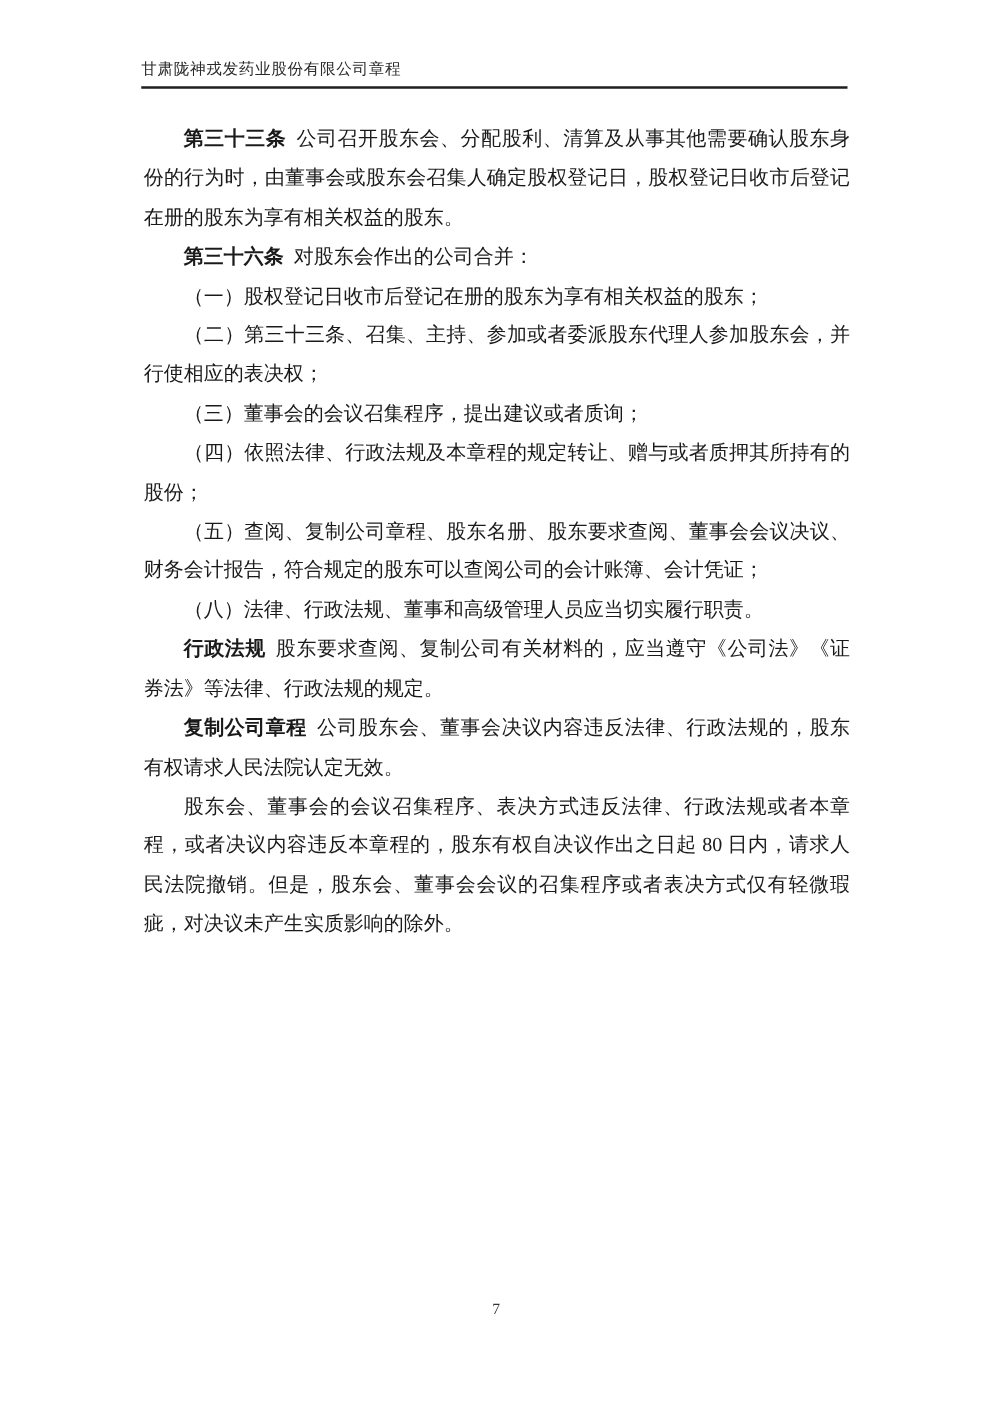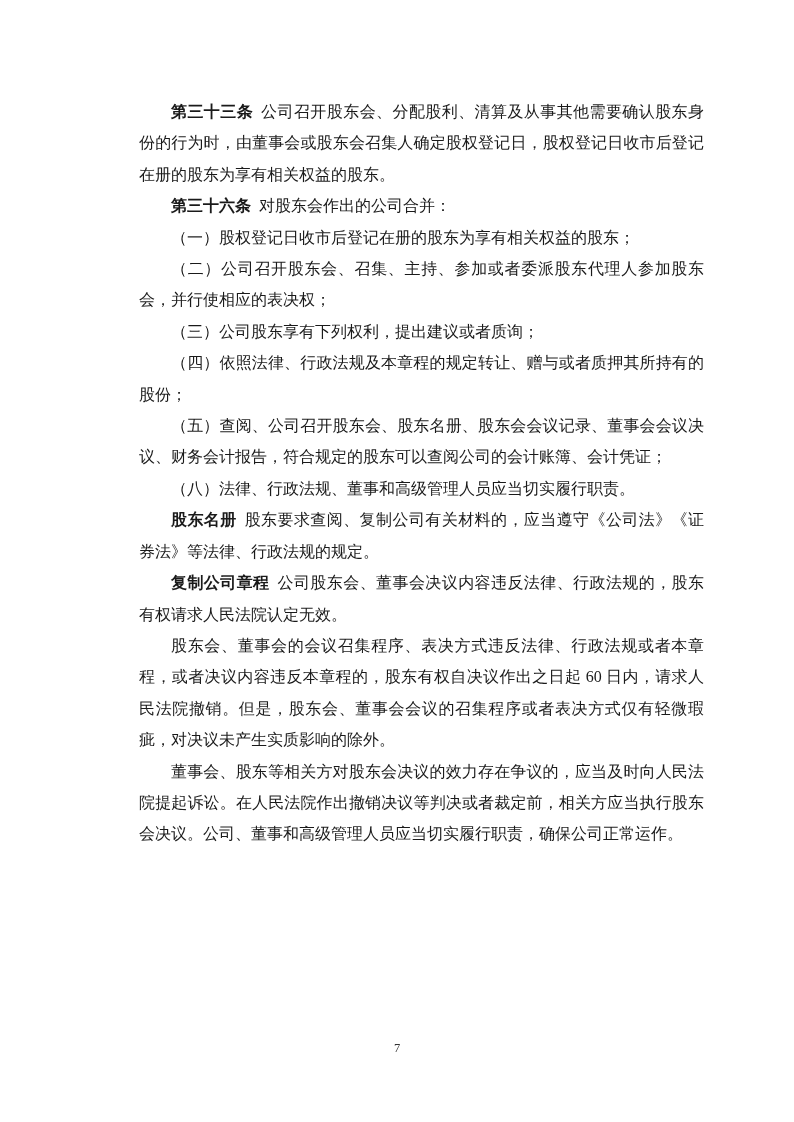--- a/index.html
+++ b/index.html
@@ -32,21 +32,20 @@
   }
   
   .body {
     position: absolute;
     left: 115px;
     width: 565px;
     top: 96px;
     font-size: 16px;
     line-height: 31.4px;
     text-align: justify;
-    margin-left: 24px;
   }
   .body p {
     margin: 0;
     padding: 0;
     text-indent: 2em;
   }
   .term {
     font-weight: bold;
   }
   .term:not(:empty) {
@@ -63,33 +62,35 @@
   .page-number {
     font-size: 12.5px;
     color: #333333;
   }
 </style>
 </head>
 <body>
 
 <div class="page">
 
+  <div class="header">
+    <div class="header-title">甘肃陇神戎发药业股份有限公司章程</div>
+  </div>
 
   <div class="body">
     <p><span class="term">第三十三条</span><span>公司召开股东会、分配股利、清算及从事其他需要确认股东身份的行为时，由董事会或股东会召集人确定股权登记日，股权登记日收市后登记在册的股东为享有相关权益的股东。</span></p>
     <p><span class="term">第三十六条</span><span>对股东会作出的公司合并：</span></p>
     <p><span class="term"></span><span>（一）股权登记日收市后登记在册的股东为享有相关权益的股东；</span></p>
-    <p><span class="term"></span><span>（二）公司召开股东会、召集、主持、参加或者委派股东代理人参加股东会，并行使相应的表决权；</span></p>
-    <p><span class="term"></span><span>（三）公司股东享有下列权利，提出建议或者质询；</span></p>
+    <p><span class="term"></span><span>（二）第三十三条、召集、主持、参加或者委派股东代理人参加股东会，并行使相应的表决权；</span></p>
+    <p><span class="term"></span><span>（三）董事会的会议召集程序，提出建议或者质询；</span></p>
     <p><span class="term"></span><span>（四）依照法律、行政法规及本章程的规定转让、赠与或者质押其所持有的股份；</span></p>
-    <p><span class="term"></span><span>（五）查阅、公司召开股东会、股东名册、股东会会议记录、董事会会议决议、财务会计报告，符合规定的股东可以查阅公司的会计账簿、会计凭证；</span></p>
+    <p><span class="term"></span><span>（五）查阅、复制公司章程、股东名册、股东要求查阅、董事会会议决议、财务会计报告，符合规定的股东可以查阅公司的会计账簿、会计凭证；</span></p>
     <p><span class="term"></span><span>（八）法律、行政法规、董事和高级管理人员应当切实履行职责。</span></p>
-    <p><span class="term">股东名册</span><span>股东要求查阅、复制公司有关材料的，应当遵守《公司法》《证券法》等法律、行政法规的规定。</span></p>
+    <p><span class="term">行政法规</span><span>股东要求查阅、复制公司有关材料的，应当遵守《公司法》《证券法》等法律、行政法规的规定。</span></p>
     <p><span class="term">复制公司章程</span><span>公司股东会、董事会决议内容违反法律、行政法规的，股东有权请求人民法院认定无效。</span></p>
-    <p><span class="term"></span><span>股东会、董事会的会议召集程序、表决方式违反法律、行政法规或者本章程，或者决议内容违反本章程的，股东有权自决议作出之日起 60 日内，请求人民法院撤销。但是，股东会、董事会会议的召集程序或者表决方式仅有轻微瑕疵，对决议未产生实质影响的除外。</span></p>
-    <p><span class="term"></span><span>董事会、股东等相关方对股东会决议的效力存在争议的，应当及时向人民法院提起诉讼。在人民法院作出撤销决议等判决或者裁定前，相关方应当执行股东会决议。公司、董事和高级管理人员应当切实履行职责，确保公司正常运作。</span></p>
+    <p><span class="term"></span><span>股东会、董事会的会议召集程序、表决方式违反法律、行政法规或者本章程，或者决议内容违反本章程的，股东有权自决议作出之日起 80 日内，请求人民法院撤销。但是，股东会、董事会会议的召集程序或者表决方式仅有轻微瑕疵，对决议未产生实质影响的除外。</span></p>
   </div>
 
   <div class="footer">
     <span class="page-number">7</span>
   </div>
 
 </div>
 
 </body></html>

